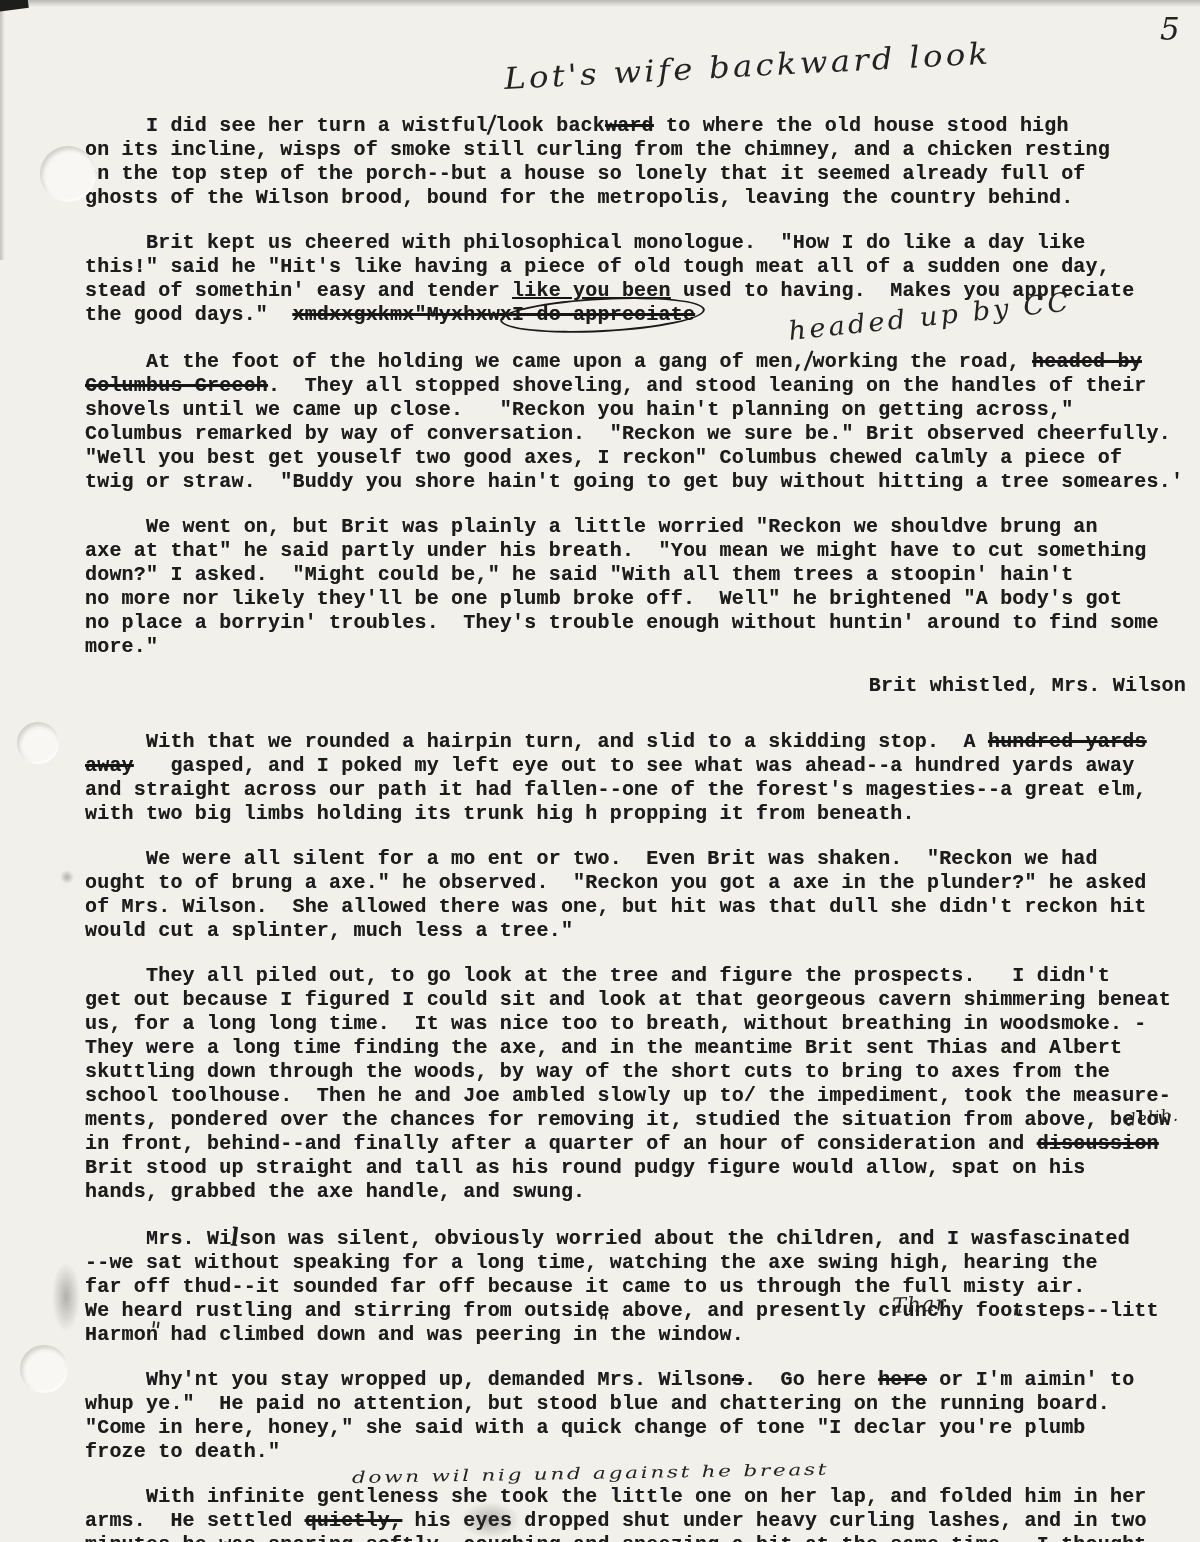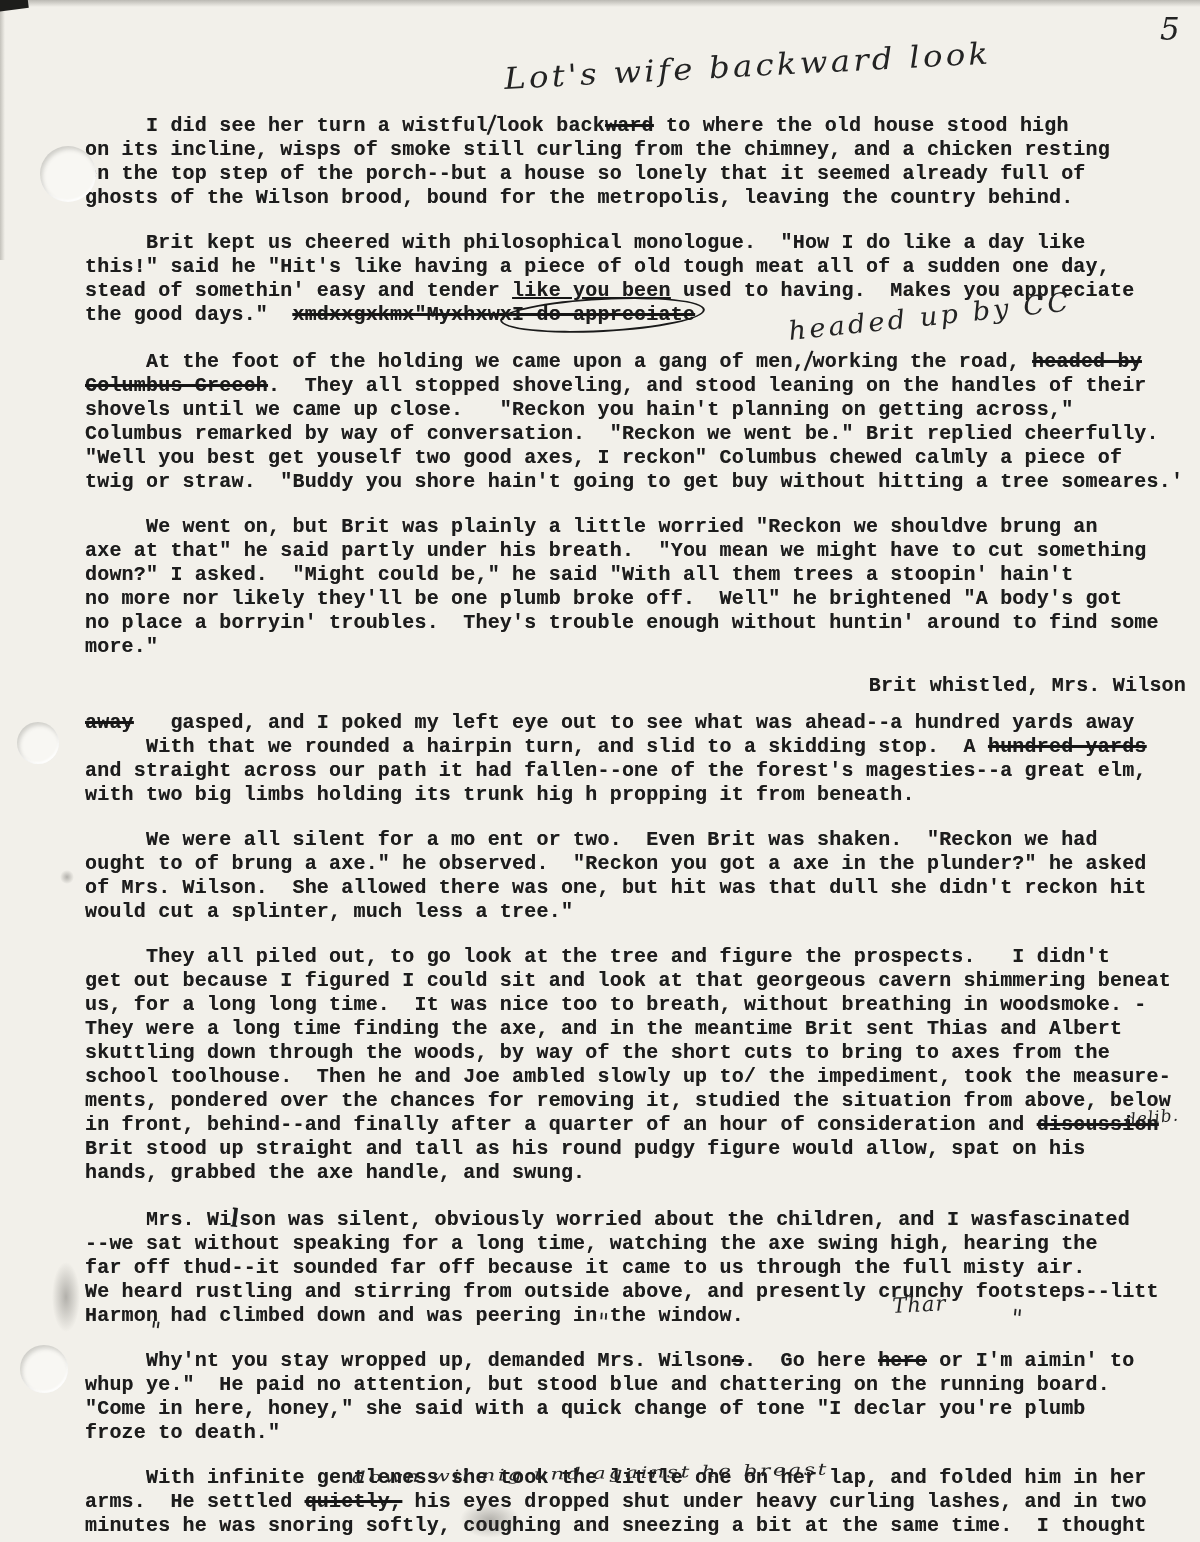--- a/index.html
+++ b/index.html
@@ -18,21 +18,21 @@
   .edge-left{position:absolute;left:0;top:0;width:5px;height:260px;
     background:linear-gradient(90deg,rgba(110,108,100,.35),rgba(110,108,100,0));}
   .hole{position:absolute;border-radius:50%;background:#f8f7f3;
     box-shadow:inset 2px 3px 4px rgba(60,58,52,.22), inset -1px -2px 2px rgba(255,255,255,.9);}
   .smudge{position:absolute;border-radius:50%;
     background:radial-gradient(closest-side,rgba(60,58,54,.35),rgba(60,58,54,0));}
   
   .text-block{position:absolute;left:85px;top:112px;right:14px;}
   .para{margin:0 0 21px 0;}
   .para.right{text-align:right;}
-  .para.insert{margin:-6px 0 13px 0;}
+  .para.insert{margin:-6px 0 32px 0;}
   .tline{
     white-space:pre;
     font-size:20px;line-height:24px;font-weight:bold;
     letter-spacing:.2px;color:#1c1c1c;
     text-shadow:0 0 .6px rgba(28,28,28,.55);
   }
   .s{text-decoration-line:line-through;text-decoration-thickness:2.5px;text-decoration-color:#161616;}
   .u{text-decoration-line:underline;text-decoration-thickness:2px;text-decoration-color:#161616;margin-top:44px;}
   .sc{position:relative;text-decoration-line:line-through;text-decoration-thickness:2.5px;text-decoration-color:#161616;}
   .sc::after{content:"";position:absolute;top:-5px;bottom:-6px;left:-12px;right:-10px;
@@ -59,38 +59,38 @@
       <div class="para">
         <div class="tline"><span>     Brit kept us cheered with philosophical monologue.  "How I do like a day like</span></div>
         <div class="tline"><span>this!" said he "Hit's like having a piece of old tough meat all of a sudden one day,</span></div>
         <div class="tline"><span>stead of somethin' easy and tender </span><span class="u">like you been</span><span> used to having.  Makes you appreciate</span></div>
         <div class="tline"><span>the good days."  </span><span class="s">xmdxxgxkmx"Myxhxwx</span><span class="sc">I do appreciate</span></div>
       </div>
       <div class="para">
         <div class="tline"><span>     At the foot of the holding we came upon a gang of men,</span><span class="p">/</span><span>working the road, </span><span class="s">headed by</span></div>
         <div class="tline"><span class="s">Columbus Creech</span><span>.  They all stopped shoveling, and stood leaning on the handles of their</span></div>
         <div class="tline"><span>shovels until we came up close.   "Reckon you hain't planning on getting across,"</span></div>
-        <div class="tline"><span>Columbus remarked by way of conversation.  "Reckon we went be." Brit replied cheerfully.</span></div>
+        <div class="tline"><span>Columbus remarked by way of conversation.  "Reckon we sure be." Brit observed cheerfully.</span></div>
         <div class="tline"><span>"Well you best get youself two good axes, I reckon" Columbus chewed calmly a piece of</span></div>
         <div class="tline"><span>twig or straw.  "Buddy you shore hain't going to get buy without hitting a tree someares.'</span></div>
       </div>
       <div class="para">
         <div class="tline"><span>     We went on, but Brit was plainly a little worried "Reckon we shouldve brung an</span></div>
         <div class="tline"><span>axe at that" he said partly under his breath.  "You mean we might have to cut something</span></div>
         <div class="tline"><span>down?" I asked.  "Might could be," he said "With all them trees a stoopin' hain't</span></div>
         <div class="tline"><span>no more nor likely they'll be one plumb broke off.  Well" he brightened "A body's got</span></div>
         <div class="tline"><span>no place a borryin' troubles.  They's trouble enough without huntin' around to find some</span></div>
         <div class="tline"><span>more."</span></div>
       </div>
       <div class="para right insert">
         <div class="tline"><span>Brit whistled, Mrs. Wilson</span></div>
       </div>
       <div class="para">
+        <div class="tline"><span>     With that we rounded a hairpin turn, and slid to a skidding stop.  A </span><span class="s">hundred yards</span></div>
         <div class="tline"><span class="s">away</span><span>   gasped, and I poked my left eye out to see what was ahead--a hundred yards away</span></div>
-        <div class="tline"><span>     With that we rounded a hairpin turn, and slid to a skidding stop.  A </span><span class="s">hundred yards</span></div>
         <div class="tline"><span>and straight across our path it had fallen--one of the forest's magesties--a great elm,</span></div>
         <div class="tline"><span>with two big limbs holding its trunk hig h propping it from beneath.</span></div>
       </div>
       <div class="para">
         <div class="tline"><span>     We were all silent for a mo ent or two.  Even Brit was shaken.  "Reckon we had</span></div>
         <div class="tline"><span>ought to of brung a axe." he observed.  "Reckon you got a axe in the plunder?" he asked</span></div>
         <div class="tline"><span>of Mrs. Wilson.  She allowed there was one, but hit was that dull she didn't reckon hit</span></div>
         <div class="tline"><span>would cut a splinter, much less a tree."</span></div>
       </div>
       <div class="para">

